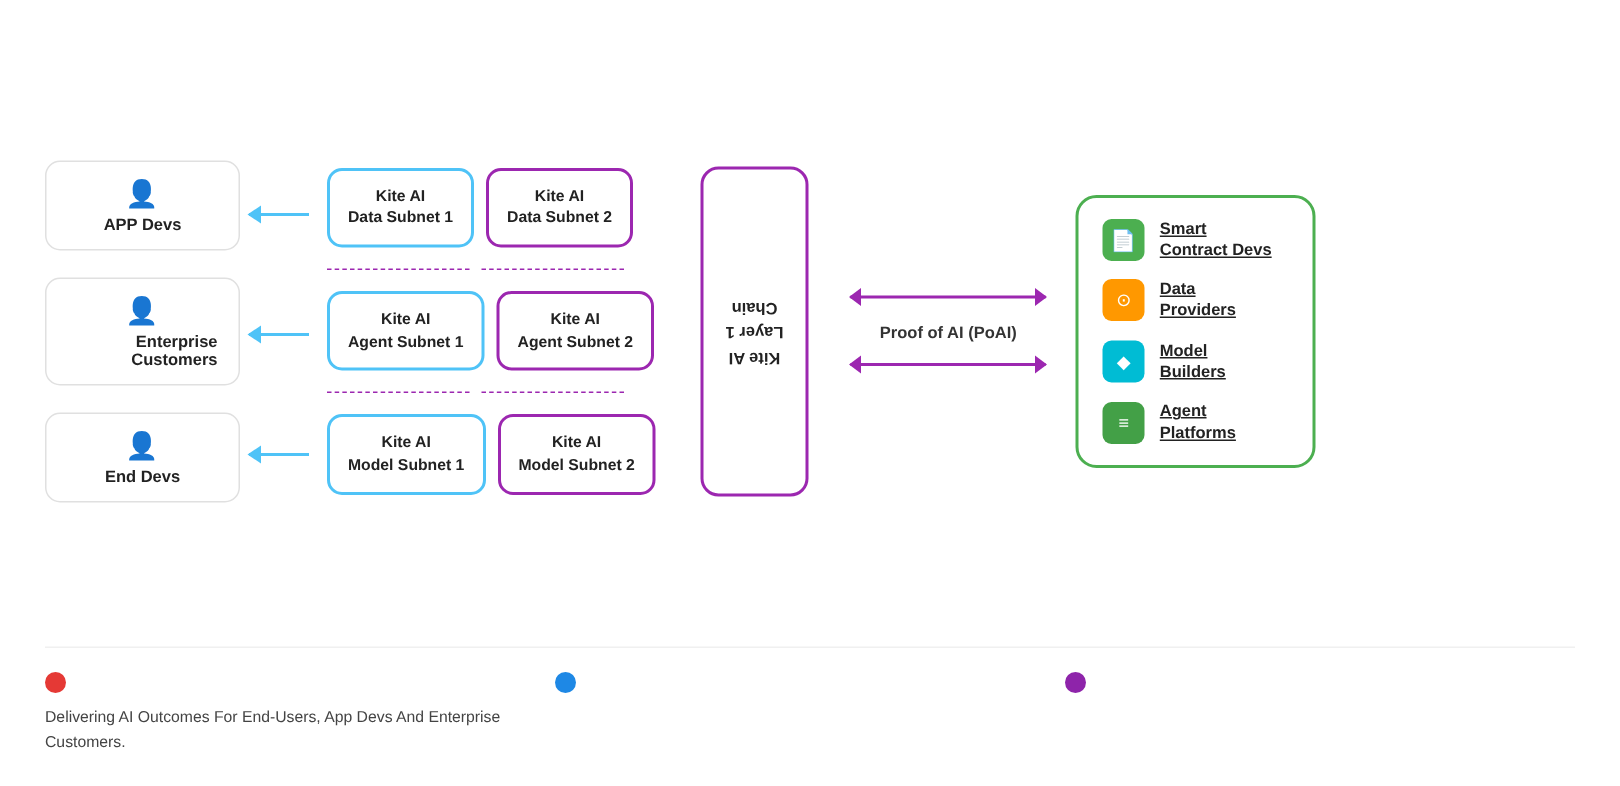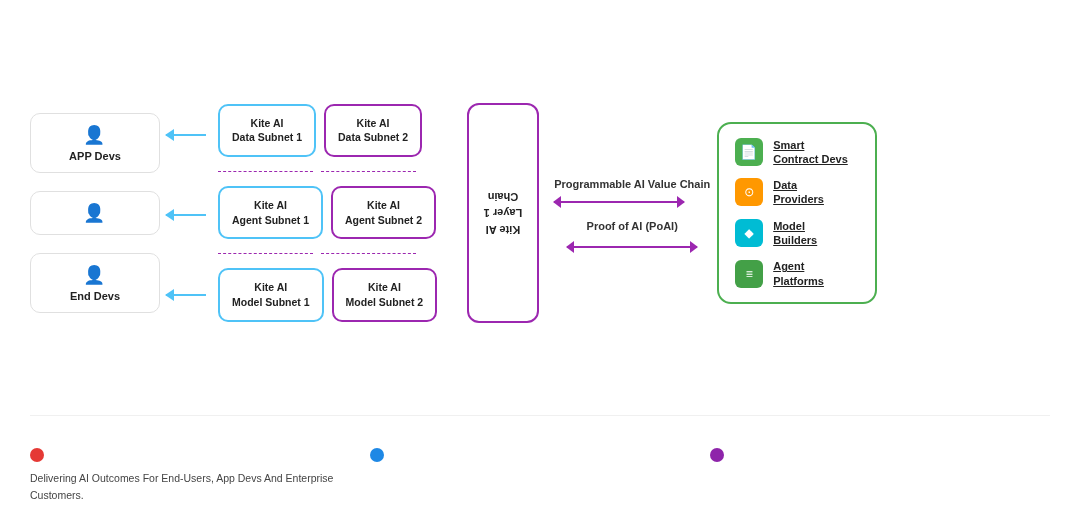--- a/index.html
+++ b/index.html
@@ -213,21 +213,21 @@
       font-size: 11px;
       font-weight: 600;
       color: #222;
       line-height: 1.3;
       text-decoration: underline;
     }
 
     
     .bottom-area {
       display: flex;
-      padding-top: 32px;
+      padding-top: 16px;
       border-top: 1px solid #f0f0f0;
       margin-top: 10px;
     }
 
     .bottom-col {
       flex: 1;
       display: flex;
       flex-direction: column;
       gap: 8px;
     }
@@ -260,20 +260,21 @@
 
   <div class="diagram-area">
 
     <div class="left-users">
       <div class="user-box">
         <span class="user-icon">👤</span>
         <span class="user-label">APP Devs</span>
       </div>
       <div class="user-box">
         <span class="user-icon">👤</span>
+        <span class="user-label">Enterprise Customers</span>
       </div>
       <div class="user-box">
         <span class="user-icon">👤</span>
         <span class="user-label">End Devs</span>
       </div>
     </div>
 
     <div class="arrow-left">
       <div class="arrow-left-item">
         <div class="arrow-blue-left"></div>
@@ -341,22 +342,20 @@
     </div>
 
     <div class="layer1-box">
       <span style="white-space:pre-line;writing-mode:horizontal-tb;transform:none;font-size:11px;font-weight:700;color:#222;text-align:center;line-height:1.5;">Kite AI
 Layer 1
 Chain</span>
     </div>
 
     <div style="display:flex;flex-direction:column;justify-content:space-around;align-items:center;width:170px;gap:16px;padding:10px 0;">
       <div style="text-align:center;">
-        <div style="font-size:11px;font-weight:600;color:#333;margin-bottom:8px;line-height:1.4;">Programmable AI
-Value Chain</div>
         <div class="h-double-arrow"></div>
       </div>
       <div style="text-align:center;">
         <div style="font-size:11px;font-weight:600;color:#333;margin-bottom:12px;line-height:1.4;">Proof of AI
 (PoAI)</div>
         <div class="h-double-arrow"></div>
       </div>
     </div>
 
     <div class="stakeholders-box">

